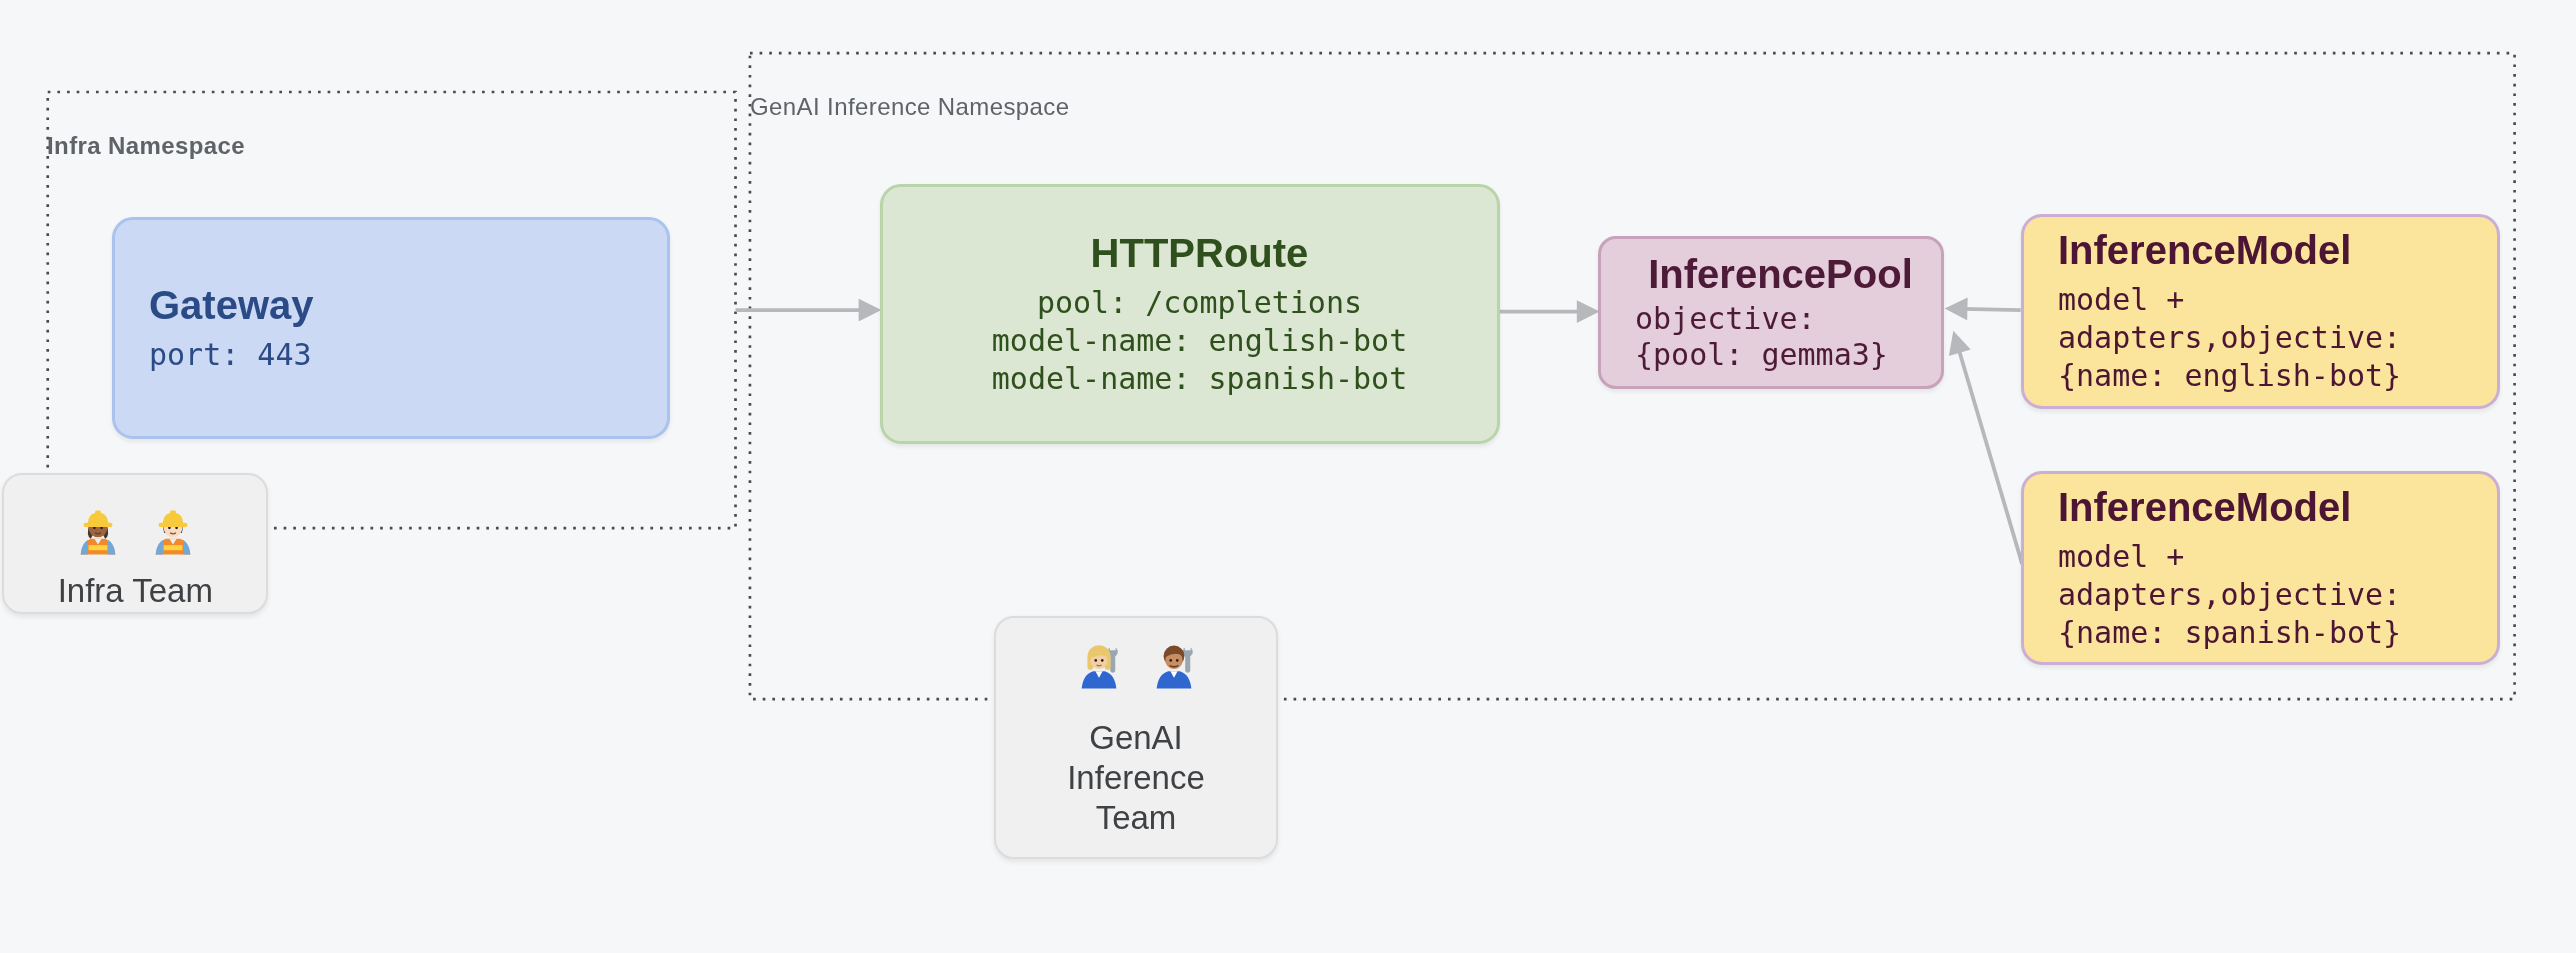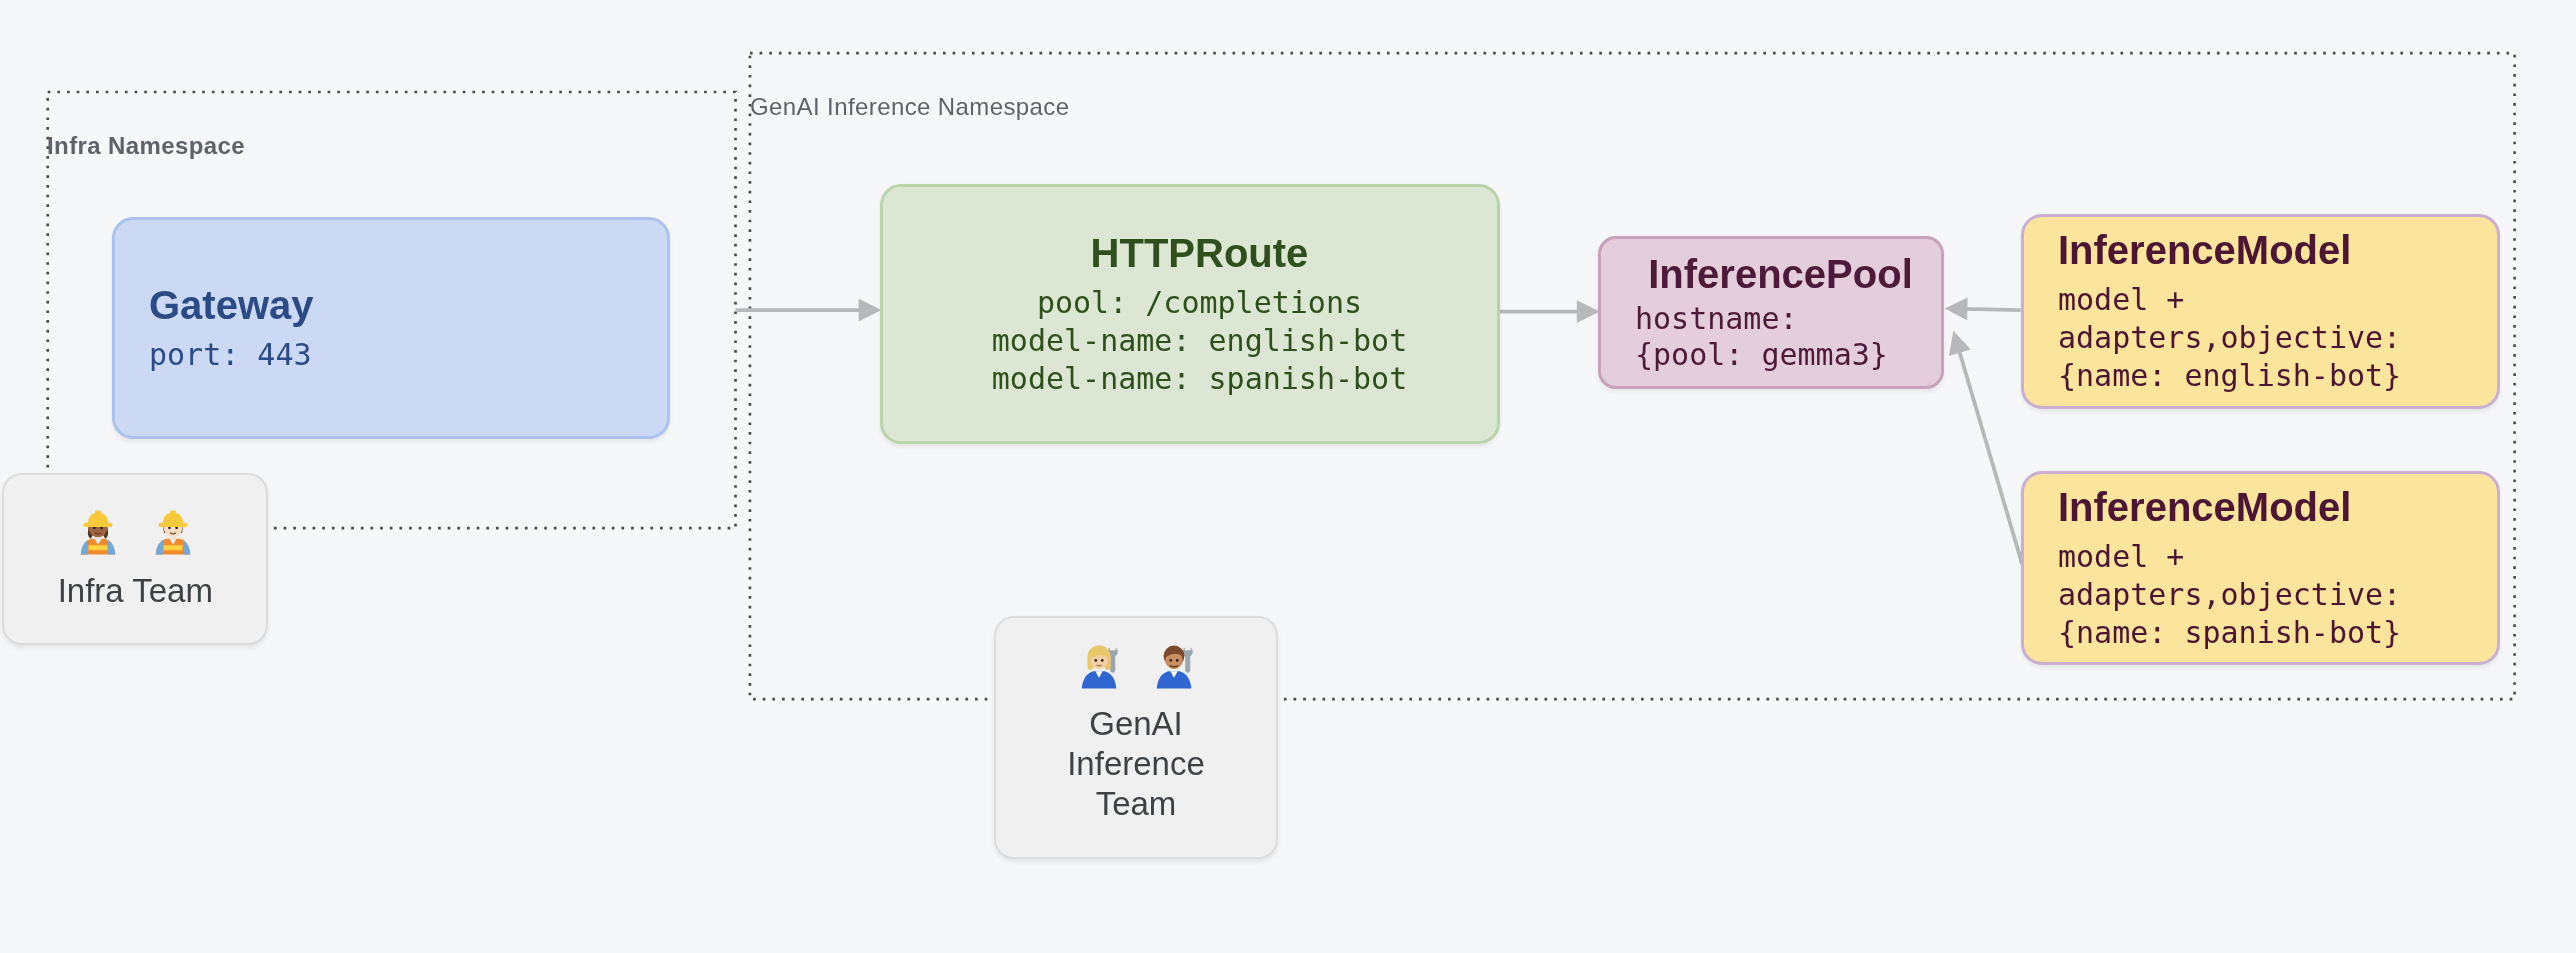--- a/index.html
+++ b/index.html
@@ -50,28 +50,28 @@
     color:var(--model-text);
   }
   .card-model-en{left:2021px;top:214px;width:479px;height:195px;}
   .card-model-es{left:2021px;top:471px;width:479px;height:194px;}
   .team{
     position:absolute;box-sizing:border-box;border-radius:20px;
     background:var(--team-fill);border:2.3px solid var(--team-border);
     display:flex;flex-direction:column;align-items:center;
     box-shadow:0 2.3px 5.3px rgba(0,0,0,0.08);
   }
-  .team-infra{left:2.3px;top:473px;width:266px;height:172px;padding-top:29px;}
+  .team-infra{left:2.3px;top:473px;width:266px;height:141px;padding-top:29px;}
   .team-genai{left:994px;top:616px;width:284px;height:243px;padding-top:20px;}
   .emoji-row{display:flex;gap:23px;align-items:flex-end;}
   .team .label{
     font-size:33px;line-height:40px;color:var(--team-text);
     text-align:center;margin-top:15px;
   }
-  .team-genai .label{margin-top:14px;width:175px;}
+  .team-genai .label{margin-top:28px;width:175px;}
 </style>
 </head>
 <body>
 
 <div class="canvas">
 
   <svg class="lines" width="2576" height="953" viewBox="0 0 3388 1254">
     <defs>
       <marker id="ah" viewBox="0 0 10 10" refX="7" refY="5" markerWidth="7" markerHeight="6" orient="auto-start-reverse">
         <path d="M0 0 L10 5 L0 10 Z" fill="#b6b8bb"></path>
@@ -101,21 +101,21 @@
 
   <div class="card card-httproute">
     <div class="title">HTTPRoute</div>
     <div class="mono">pool: /completions</div>
     <div class="mono">model-name: english-bot</div>
     <div class="mono">model-name: spanish-bot</div>
   </div>
 
   <div class="card card-pool">
     <div class="title">InferencePool</div>
-    <div class="mono">hostname:</div>
+    <div class="mono">objective:</div>
     <div class="mono">{pool: gemma3}</div>
   </div>
 
   <div class="card card-model-en">
     <div class="title">InferenceModel</div>
     <div class="mono">model +</div>
     <div class="mono">adapters,objective:</div>
     <div class="mono">{name: english-bot}</div>
   </div>
 

